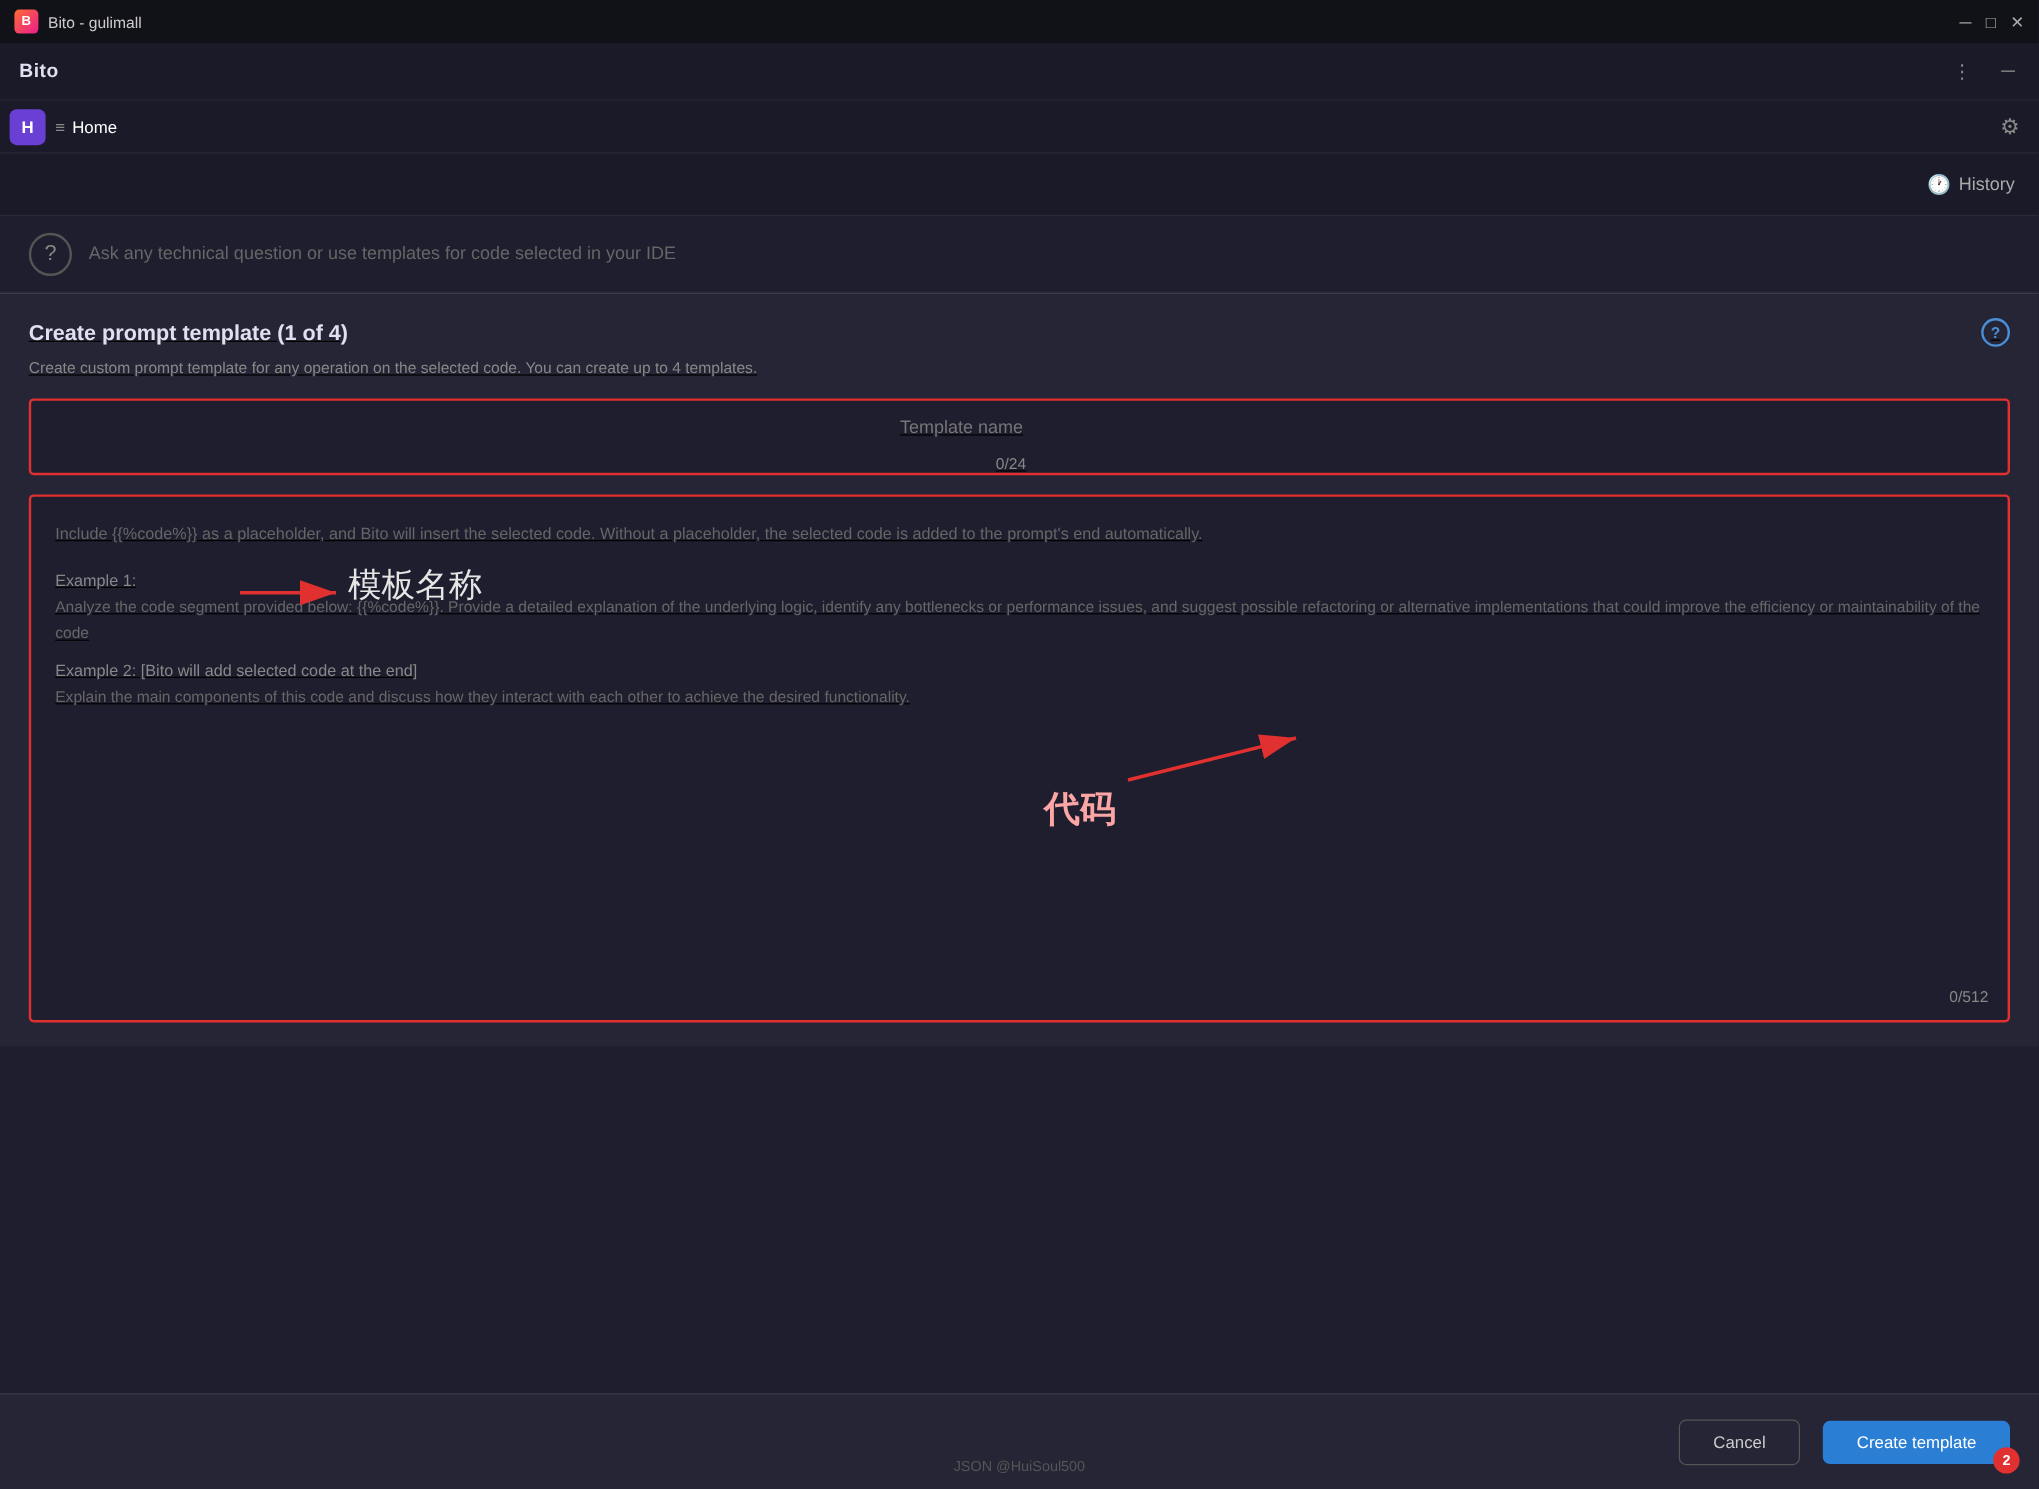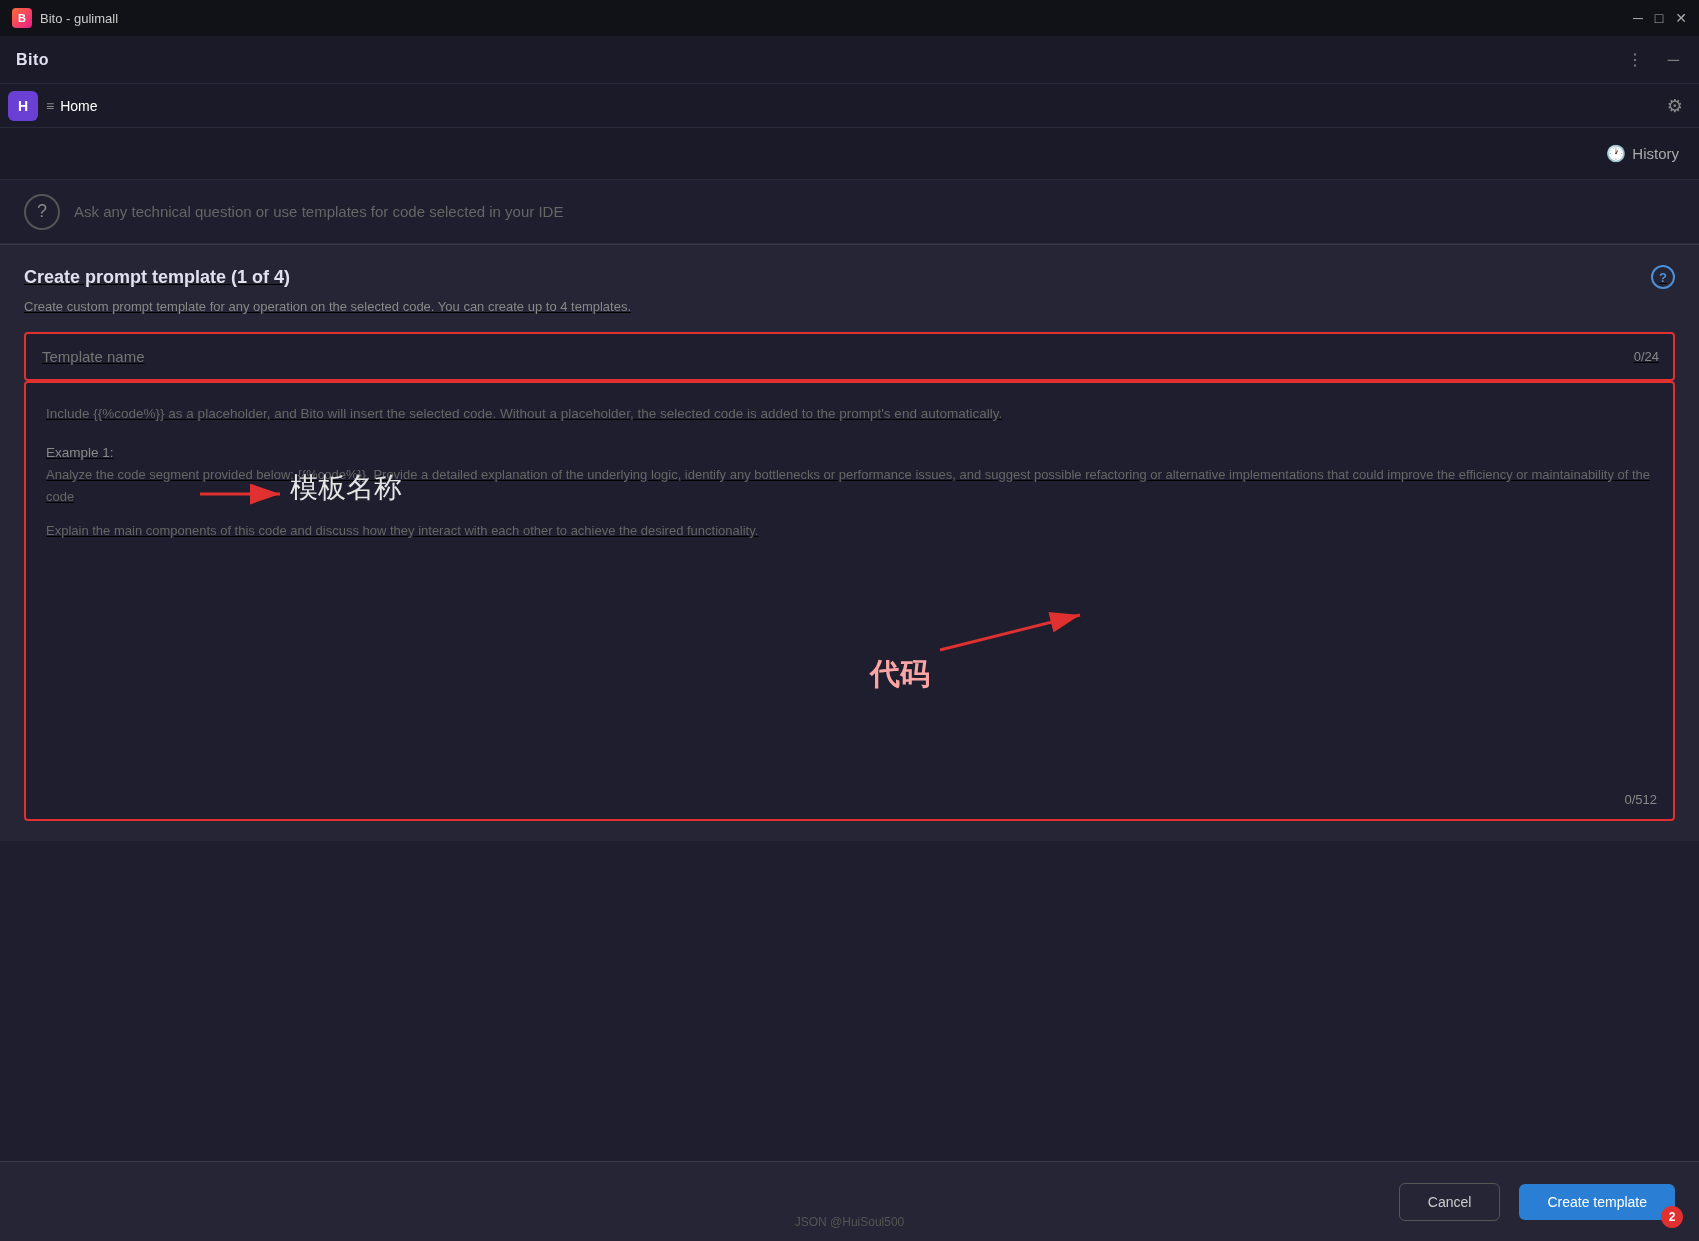--- a/index.html
+++ b/index.html
@@ -200,22 +200,24 @@
       font-size: 13px;
       margin-bottom: 18px;
     }
 
     
     .template-name-wrapper {
       position: relative;
       border: 2px solid #e03030;
       border-radius: 4px;
       background: #1e1e2e;
-      display: flex;
-      align-items: center;
+      margin-bottom: 16px;
+      display: flex;
+      align-items: center;
+      flex-direction: column;
     }
     .template-name-input {
       flex: 1;
       background: transparent;
       border: none;
       outline: none;
       color: #aaa;
       font-size: 15px;
       padding: 14px 16px;
     }
@@ -384,20 +386,21 @@
     <span class="template-name-counter">0/24</span>
   </div>
 
   <div class="code-area-wrapper">
     <div class="code-area-hint">Include {{%code%}} as a placeholder, and Bito will insert the selected code. Without a placeholder, the selected code is added to the prompt's end automatically.</div>
     <div style="margin-bottom:12px;">
       <div class="code-example-title">Example 1:</div>
       <div class="code-example">Analyze the code segment provided below: {{%code%}}. Provide a detailed explanation of the underlying logic, identify any bottlenecks or performance issues, and suggest possible refactoring or alternative implementations that could improve the efficiency or maintainability of the code</div>
     </div>
     <div>
+      <div class="code-example-title">Example 2: [Bito will add selected code at the end]</div>
       <div class="code-example">Explain the main components of this code and discuss how they interact with each other to achieve the desired functionality.</div>
     </div>
     <span class="code-area-counter">0/512</span>
   </div>
 </div>
 
 <svg class="arrows-overlay" xmlns="http://www.w3.org/2000/svg">
 
   <defs>
     <marker id="arrowhead-red" markerWidth="10" markerHeight="7" refX="10" refY="3.5" orient="auto">

